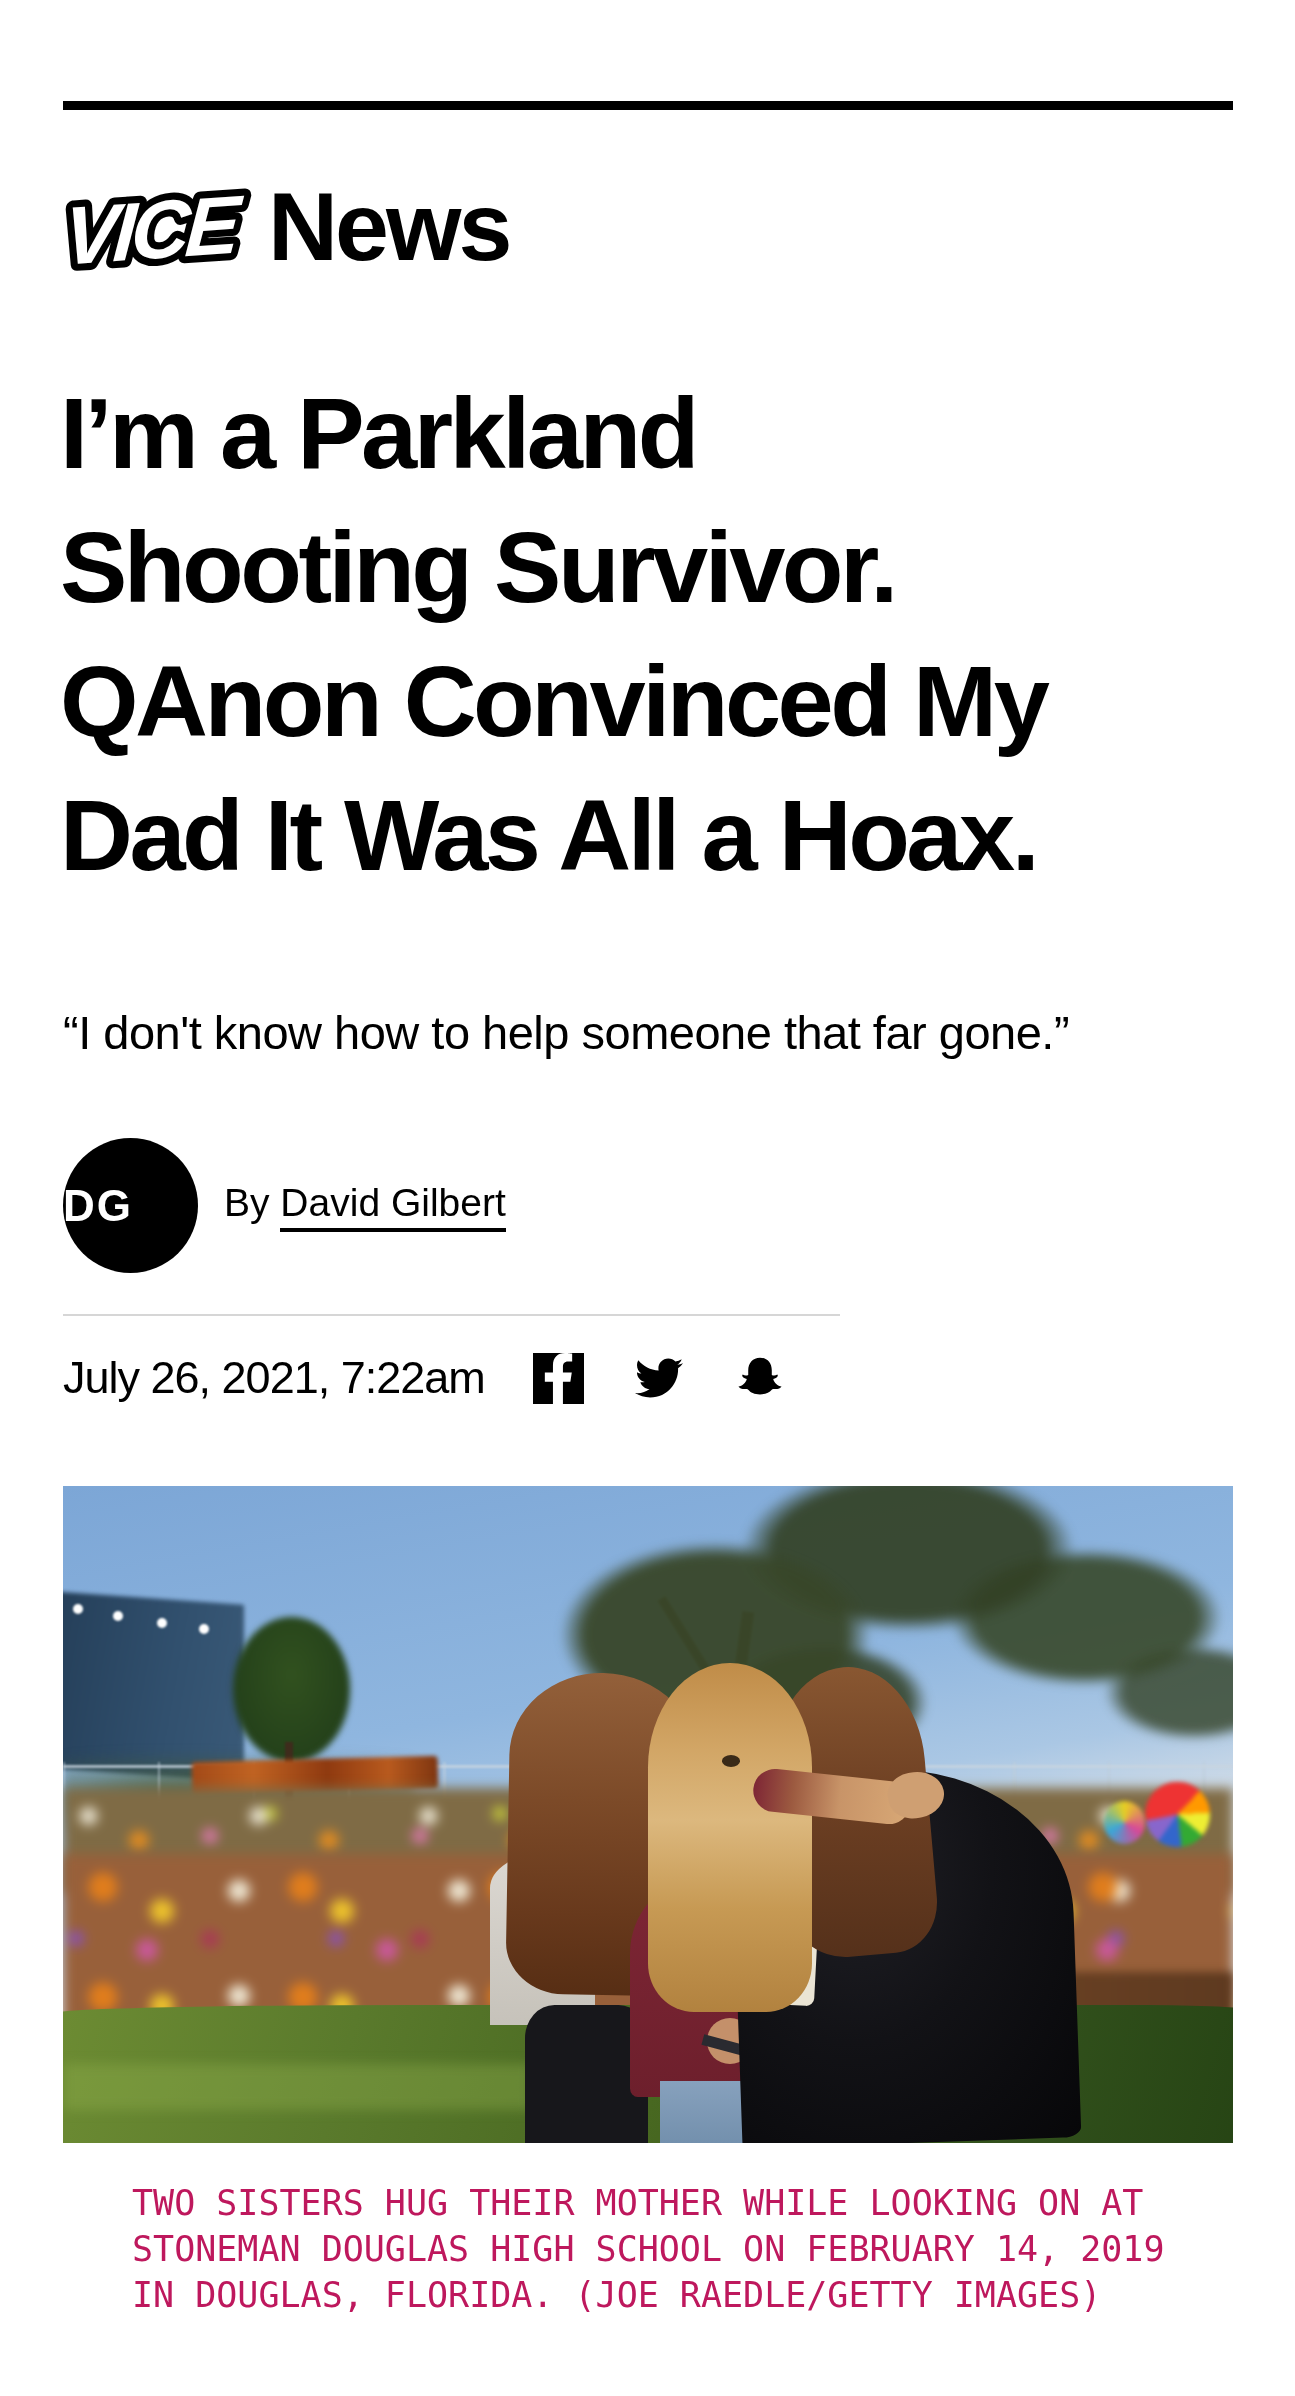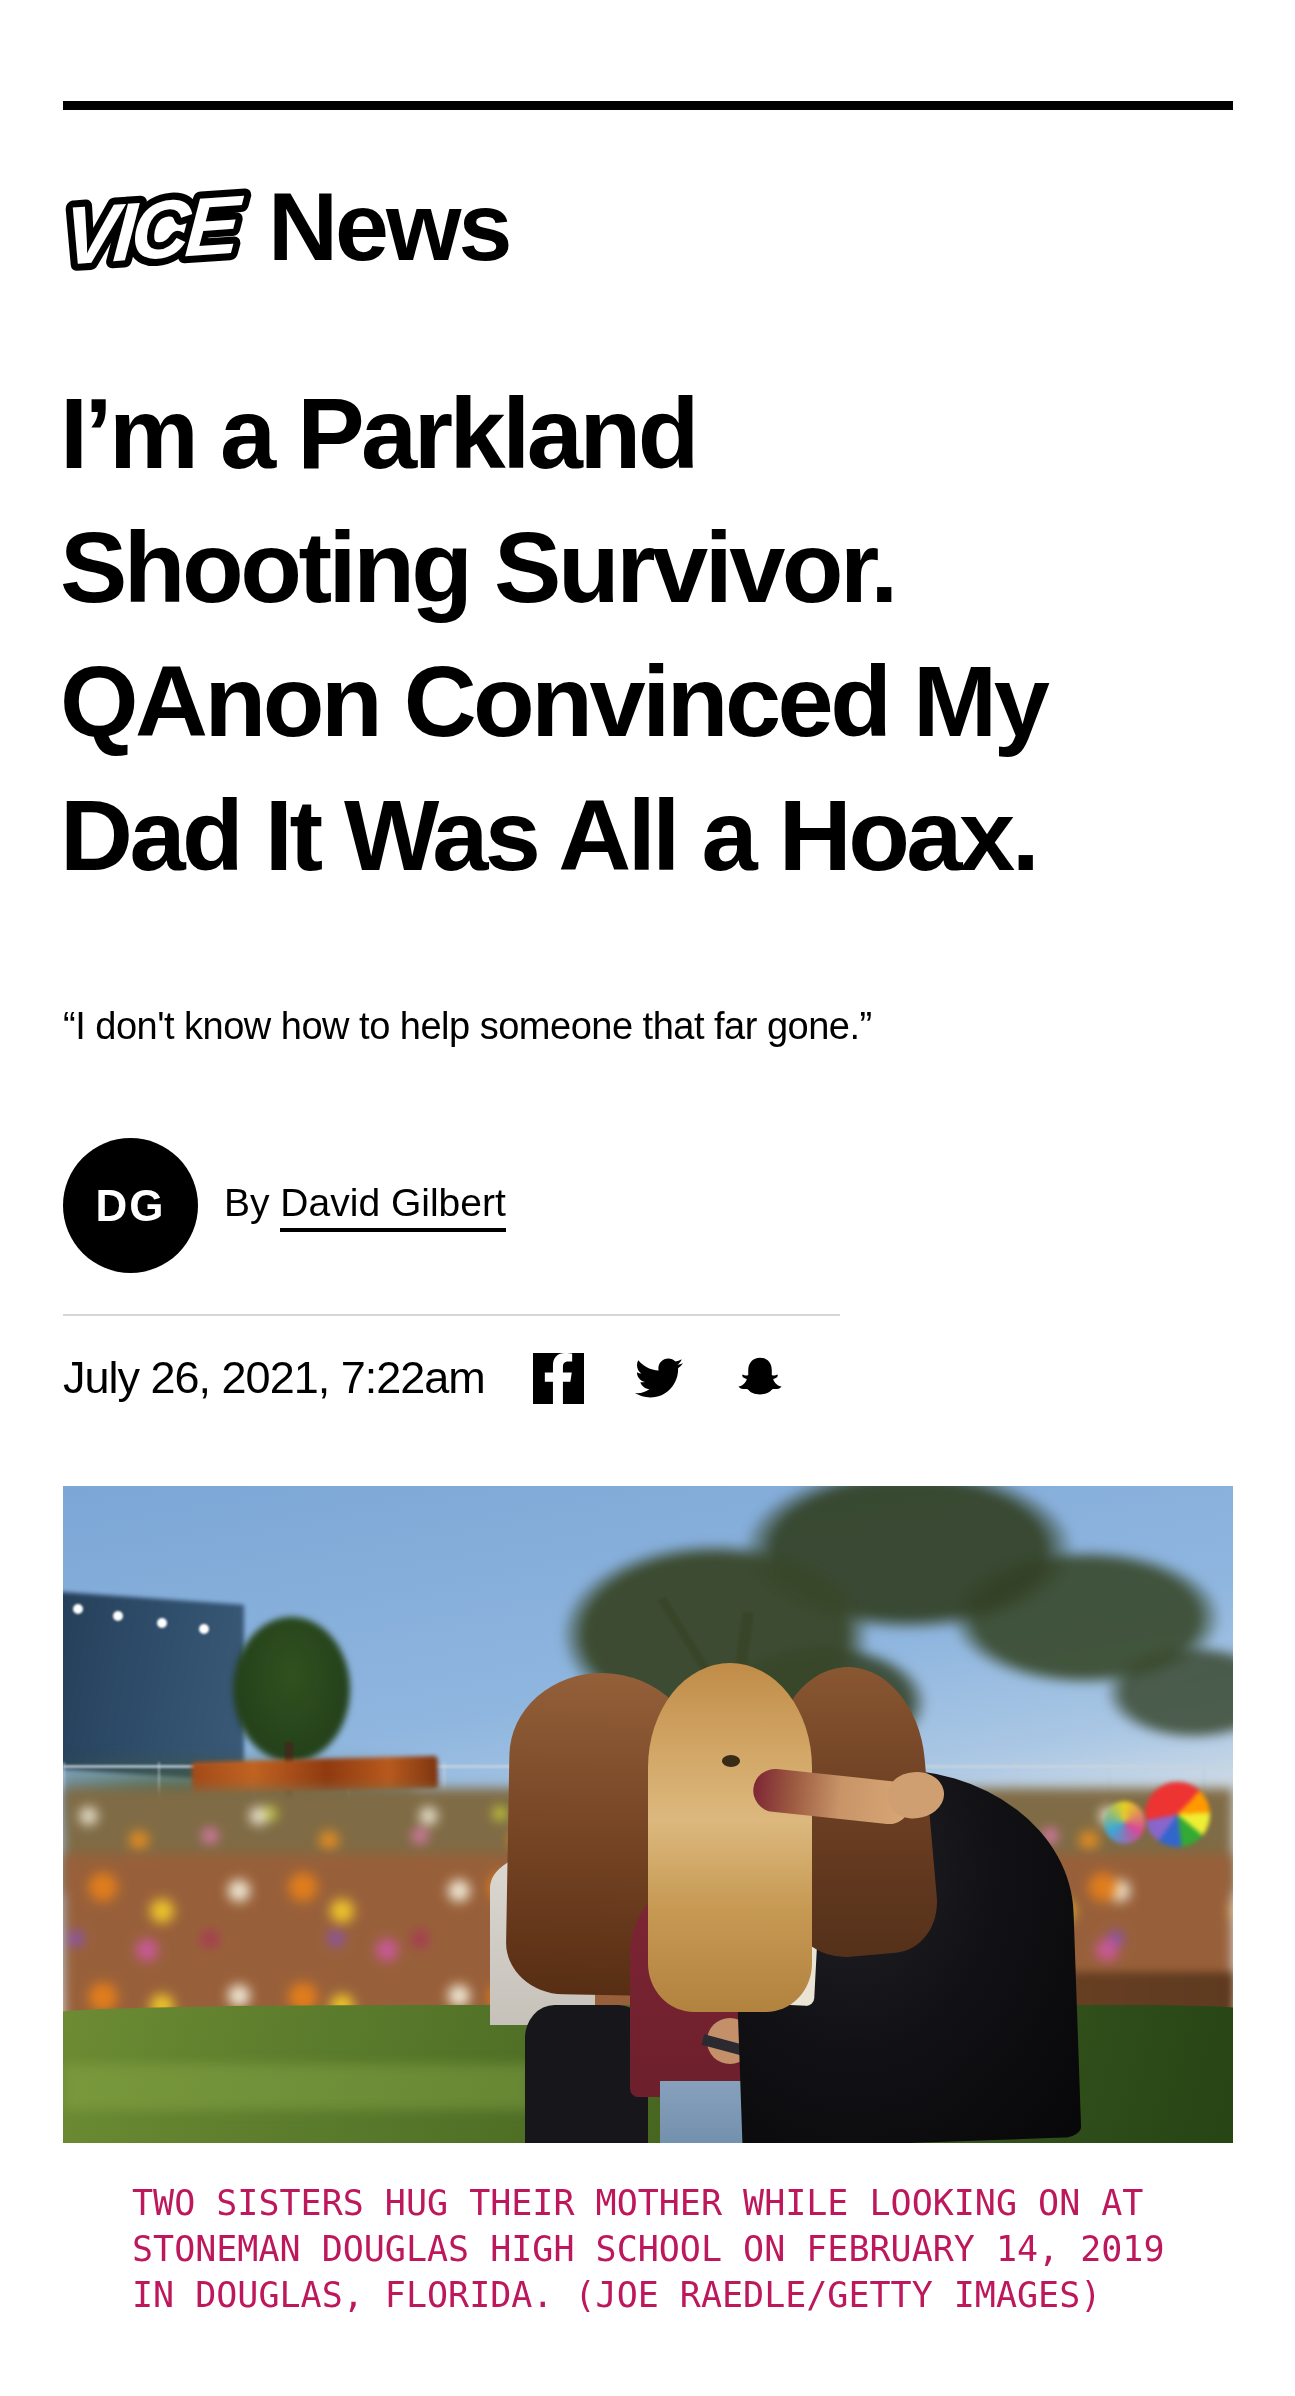--- a/index.html
+++ b/index.html
@@ -14,25 +14,25 @@
   .masthead{left:56px;top:178px;display:flex;align-items:center;gap:16px;}
   .vice-logo{display:block;}
   .news-word{font-size:97px;font-weight:bold;letter-spacing:-3px;line-height:1;padding-bottom:6px;}
 
   
   .headline{left:60px;top:366px;width:1180px;font-size:101px;font-weight:bold;
             letter-spacing:-3.5px;line-height:134px;}
   .headline div{white-space:nowrap;}
 
   
-  .dek{left:63px;top:1005px;font-size:38px;letter-spacing:-0.5px;white-space:nowrap;}
+  .dek{left:63px;top:1005px;font-size:47px;letter-spacing:-0.5px;white-space:nowrap;}
 
   
   .avatar{left:63px;top:1138px;width:135px;height:135px;border-radius:50%;background:#000;
-          display:flex;align-items:center;justify-content:center;}
+          display:flex;align-items:center;justify-content:flex-start;}
   .avatar span{color:#fff;font-weight:bold;font-size:44px;letter-spacing:2px;}
   .byline{left:224px;top:1181px;font-size:39px;}
   .byline .author{border-bottom:4px solid #000;padding-bottom:4px;}
 
   .divider{left:63px;top:1314px;width:777px;height:2px;background:#d6d6d6;}
 
   
   .date-row{left:63px;top:1352px;display:flex;align-items:flex-start;height:56px;}
   .date-text{font-size:45px;letter-spacing:-1px;}
   .share{display:flex;align-items:center;gap:47px;margin-left:48px;}

